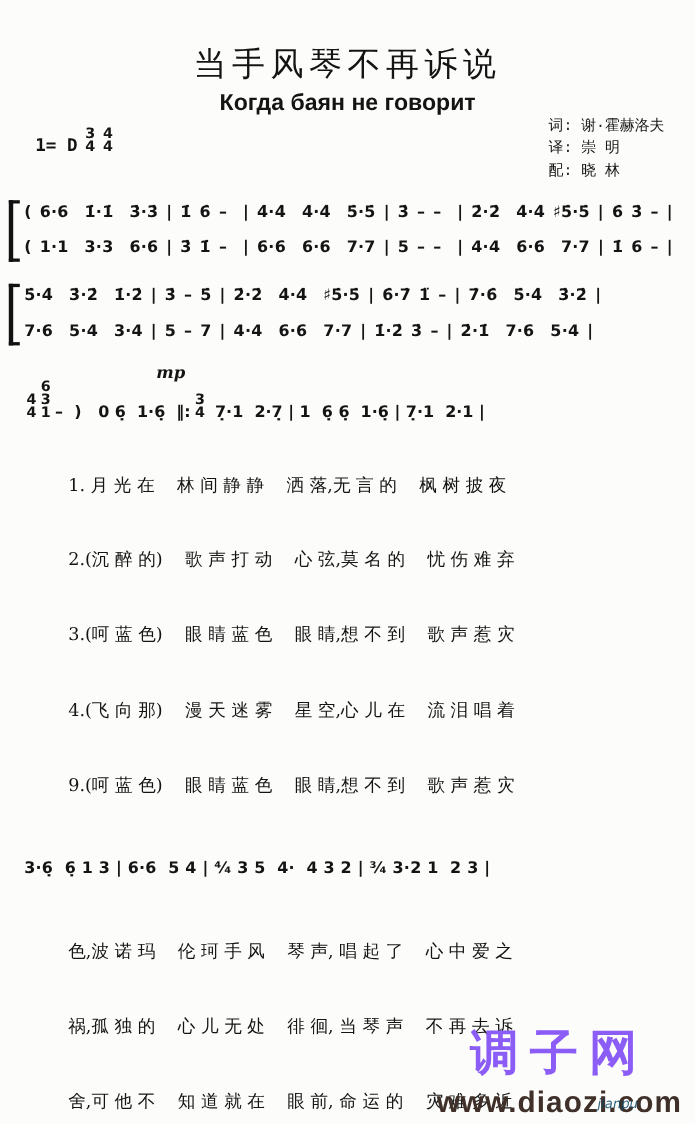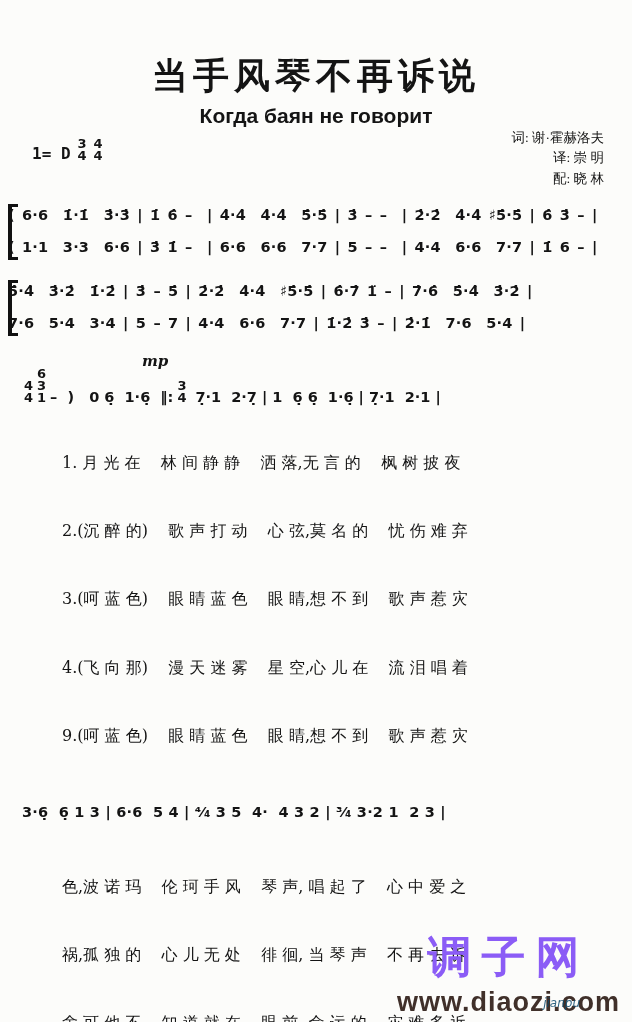--- a/index.html
+++ b/index.html
@@ -2,40 +2,39 @@
 <html><head>
 <meta charset="utf-8">
 <style>
   html,body{margin:0;padding:0;background:#9a9a9a;}
   .sheet{
     position:relative;width:632px;height:1022px;margin:0 auto;
     background:#fcfcfa;color:#141414;overflow:hidden;box-sizing:border-box;
     font-family:"DejaVu Sans",sans-serif;
   }
   .title{
-    padding-top:52px;text-align:center;font-size:36px;font-weight:bold;
+    padding-top:38px;text-align:center;font-size:30px;font-weight:normal;
     letter-spacing:5px;font-family:"DejaVu Serif","Liberation Serif",serif;
   }
   .subtitle{
     text-align:center;font-size:21px;font-weight:bold;margin-top:3px;
     font-family:"Liberation Sans","DejaVu Sans",sans-serif;
   }
   .meta-row{position:relative;height:62px;margin:2px 26px 0 26px;}
   .keysig{
     position:absolute;left:6px;top:8px;display:flex;align-items:flex-end;gap:7px;
     font-size:16px;font-weight:bold;font-family:"DejaVu Sans Mono",monospace;
   }
   .frac{display:inline-flex;flex-direction:column;align-items:center;line-height:.95;
     font-size:13px;font-weight:bold;font-family:"DejaVu Sans",sans-serif;}
   .credits{
     position:absolute;right:2px;top:-2px;font-size:13.5px;line-height:1.5;
-    font-family:Liberation Serif, serif;
-    text-align:right;
+    font-family:Liberation Mono, monospace;
   }
-  .system{position:relative;margin:8px 4px 12px 8px;padding-left:0;}
+  .system{position:relative;margin:8px 4px 12px 8px;padding-left:14px;}
   .system::before{
     content:"";position:absolute;left:0;top:4px;bottom:4px;width:6px;
     border-left:4px solid #111;border-top:3px solid #111;border-bottom:3px solid #111;
   }
   .mline{
     font-size:14.5px;font-weight:bold;white-space:pre;line-height:2.2;
     font-family:"DejaVu Sans",sans-serif;letter-spacing:.2px;
   }
   .system .mline{word-spacing:2px;}
   .verse-line{

